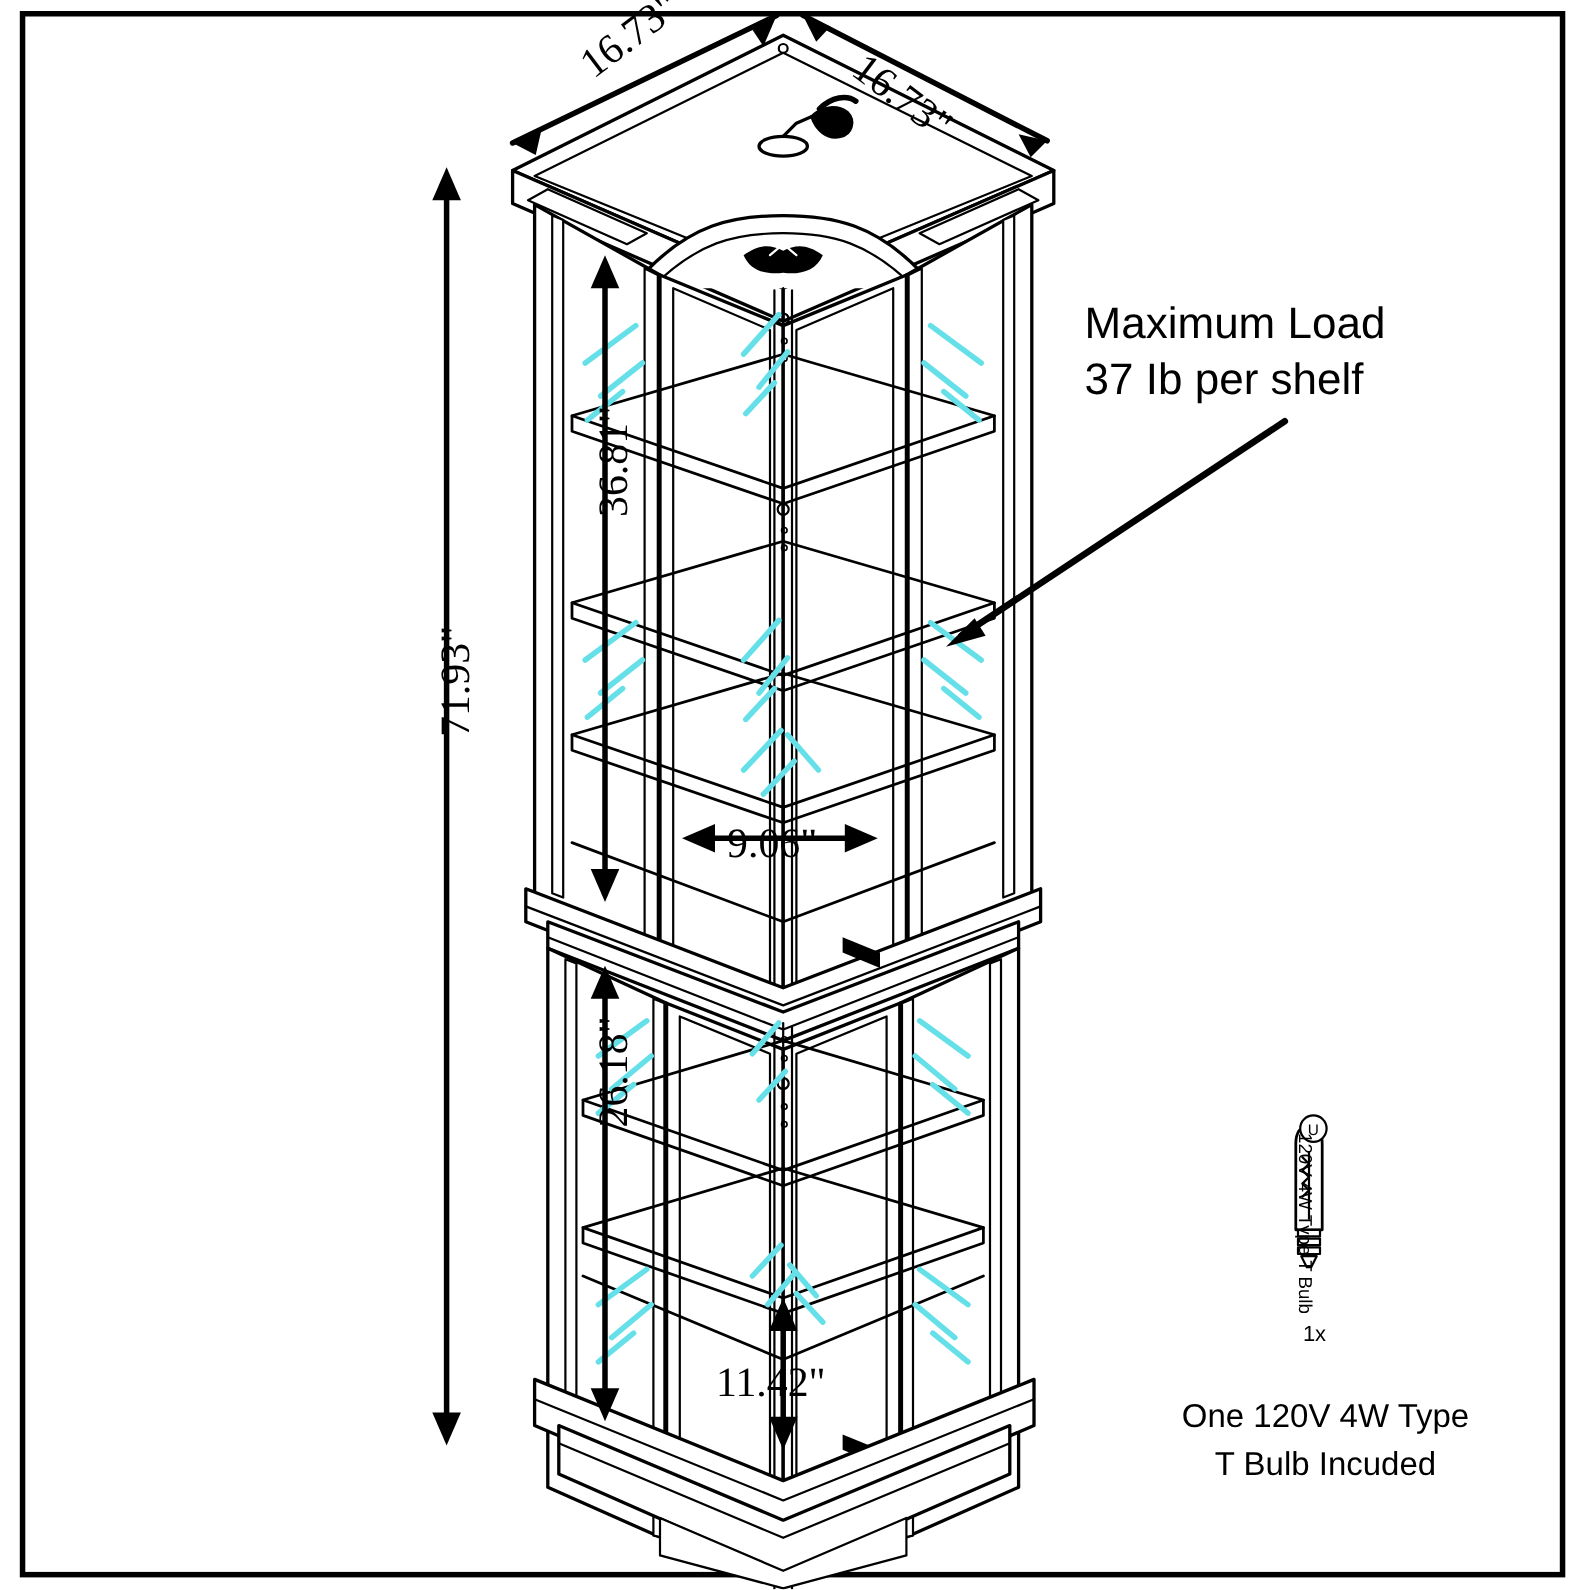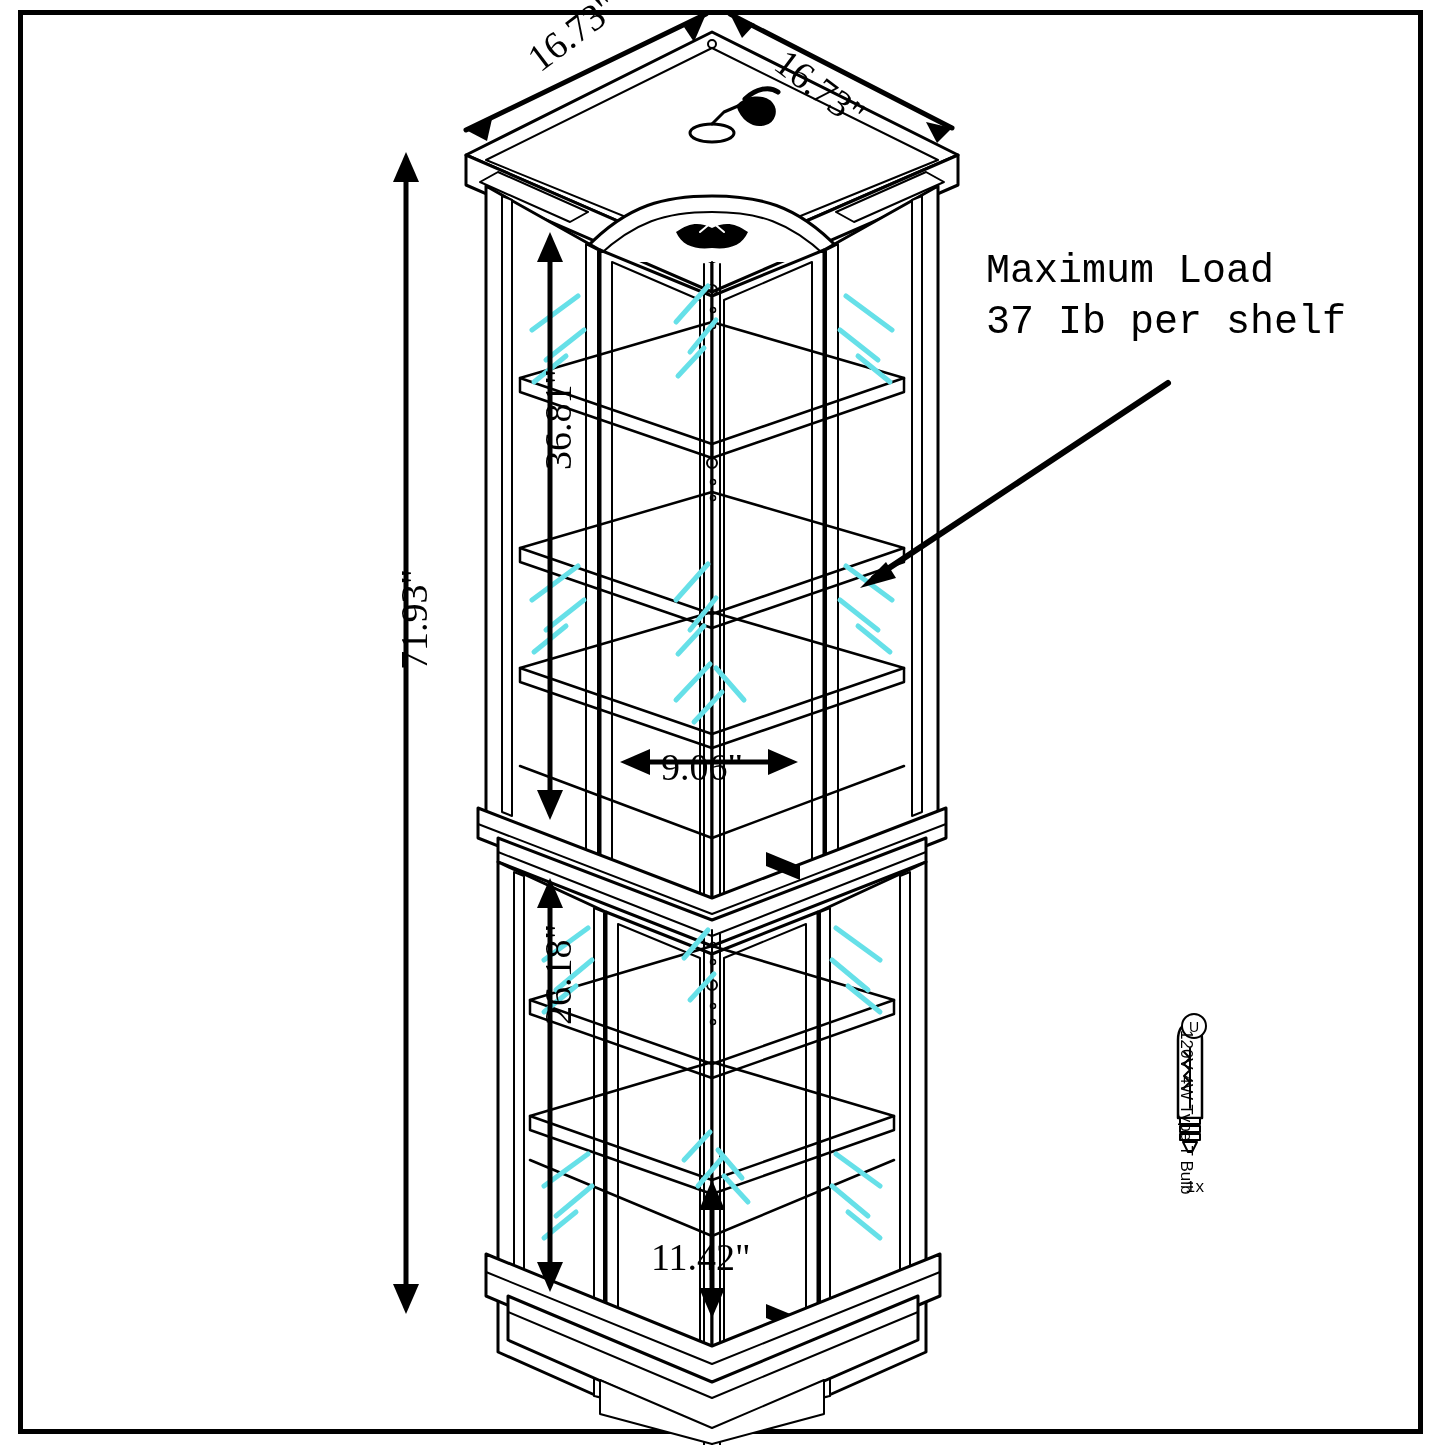--- a/index.html
+++ b/index.html
@@ -26,43 +26,44 @@
   }
   svg.layer {
     position: absolute;
     left: 0;
     top: 0;
     width: 1445px;
     height: 1445px;
   }
   .note {
     position: absolute;
-    font-family: Liberation Mono, monospace;
+    font-family: Liberation Sans, sans-serif;
     color: #000000;
     line-height: 1.28;
+    margin-top: 23px;
   }
   #max-load-note {
     left: 986px;
     top: 246px;
     width: 400px;
     font-size: 40px;
   }
   #bulb-note {
     left: 1040px;
     top: 1243px;
     width: 330px;
     font-size: 30px;
     text-align: center;
     line-height: 1.45;
   }
   #bulb-qty {
     left: 1160px;
     top: 1178px;
     width: 70px;
-    font-size: 16px;
+    font-size: 20px;
     text-align: center;
   }
   #bulb-spec {
     position: absolute;
     left: 1196px;
     top: 1030px;
     font-size: 17px;
     font-family: "Liberation Sans", sans-serif;
     transform-origin: left top;
     transform: rotate(90deg);
@@ -370,14 +371,18 @@
   <div class="dim-label" id="dim-door-w">11.42"</div>
 
   <div class="note" id="max-load-note">
     <div>Maximum Load</div>
     <div>37 Ib per shelf</div>
   </div>
 
   <div id="bulb-spec">120V 4W Type T Bulb</div>
   <div class="note" id="bulb-qty">1x</div>
 
+  <div class="note" id="bulb-note">
+    <div>One 120V 4W Type</div>
+    <div>T Bulb Incuded</div>
+  </div>
 
 </div>
 
 </body></html>

